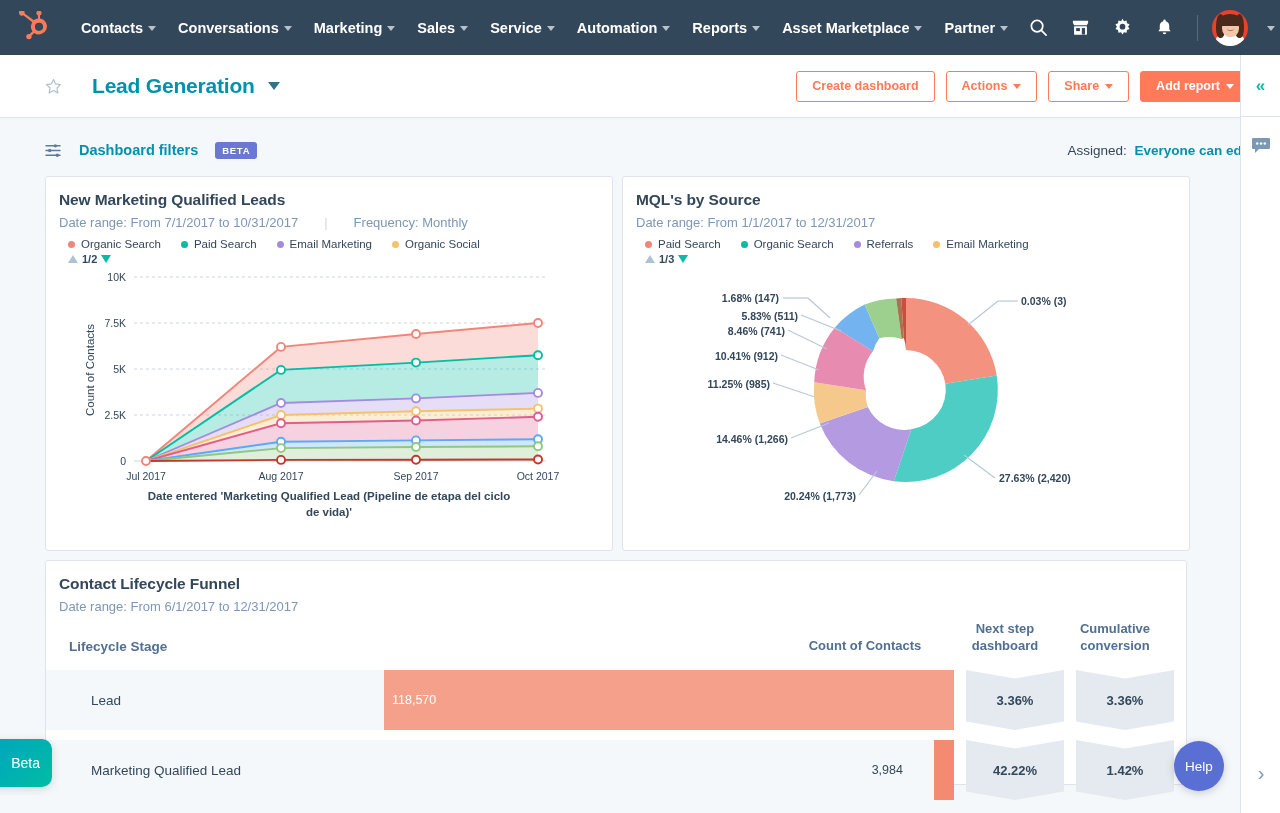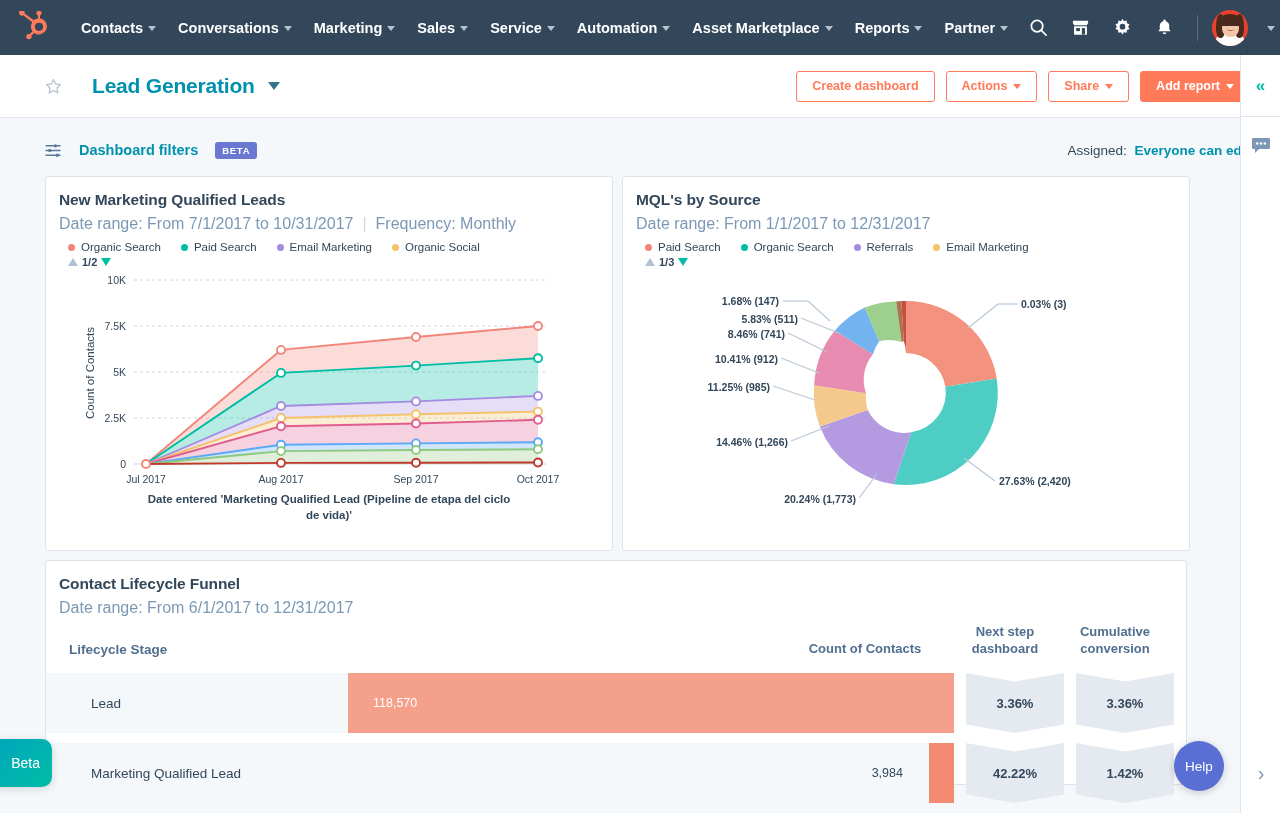--- a/index.html
+++ b/index.html
@@ -109,22 +109,22 @@
     position: relative;
   }
   #card-line { width: 568px; height: 375px; }
   #card-pie  { width: 568px; height: 375px; }
   #card-funnel { width: 1142px; height: 225px; margin-top: 9px; }
   .card-title {
     font-size: 15.5px; font-weight: 700; color: #33475b;
     padding: 14px 16px 0 13px; letter-spacing: -0.1px;
   }
   .card-sub {
-    font-size: 16px; color: #7c98b6; padding: 6px 13px 0 13px;
-    display: flex; align-items: center; gap: 9px;
+    font-size: 13px; color: #7c98b6; padding: 6px 13px 0 13px;
+    display: flex; align-items: center; gap: 26px;
   }
   .sub-sep { color: #cbd6e2; }
   .legend {
     display: flex; align-items: center; gap: 20px; padding: 8px 13px 0 22px;
     flex-wrap: wrap;
   }
   .legend-item {
     display: flex; align-items: center; gap: 6px; font-size: 11.5px;
     color: #33475b; cursor: pointer;
   }
@@ -166,21 +166,21 @@
   .frow-label {
     width: 302px; background: #f5f8fa; display: flex; align-items: center;
     padding-left: 45px; font-size: 13.5px; color: #33475b;
   }
   .frow-barzone {
     flex: 1; background: #f5f8fa; display: flex; align-items: stretch;
     position: relative; margin-right: 12px;
   }
   .fbar {
     background: #f5a08a; display: flex; align-items: center;
-    color: #fff; font-size: 12.5px; padding-left: 25px;
+    color: #fff; font-size: 12.5px; padding-left: 8px; margin-left: 36px;
   }
   .fbar-right { background: #f58a72; }
   .fval-outside {
     position: absolute; right: 8px; top: 50%; transform: translateY(-50%);
     font-size: 12.5px; color: #33475b;
   }
   .chev {
     width: 98px; background: #e5eaf0; position: relative; margin-right: 12px;
     display: flex; align-items: center; justify-content: center;
     font-size: 13px; font-weight: 700; color: #33475b;
@@ -256,25 +256,25 @@
   </div>
   <div class="navitem">
     <span>Service</span>
     <i class="caret-d"></i>
   </div>
   <div class="navitem">
     <span>Automation</span>
     <i class="caret-d"></i>
   </div>
   <div class="navitem">
+    <span>Reports</span>
+    <i class="caret-d"></i>
+  </div>
+  <div class="navitem">
     <span>Asset Marketplace</span>
-    <i class="caret-d"></i>
-  </div>
-  <div class="navitem">
-    <span>Reports</span>
     <i class="caret-d"></i>
   </div>
   <div class="navitem">
     <span>Partner</span>
     <i class="caret-d"></i>
   </div>
 
   <div id="nav-right">
     <div class="navicon">
       <svg width="19" height="19" viewBox="0 0 20 20" fill="none" stroke="#fff" stroke-width="1.8">

